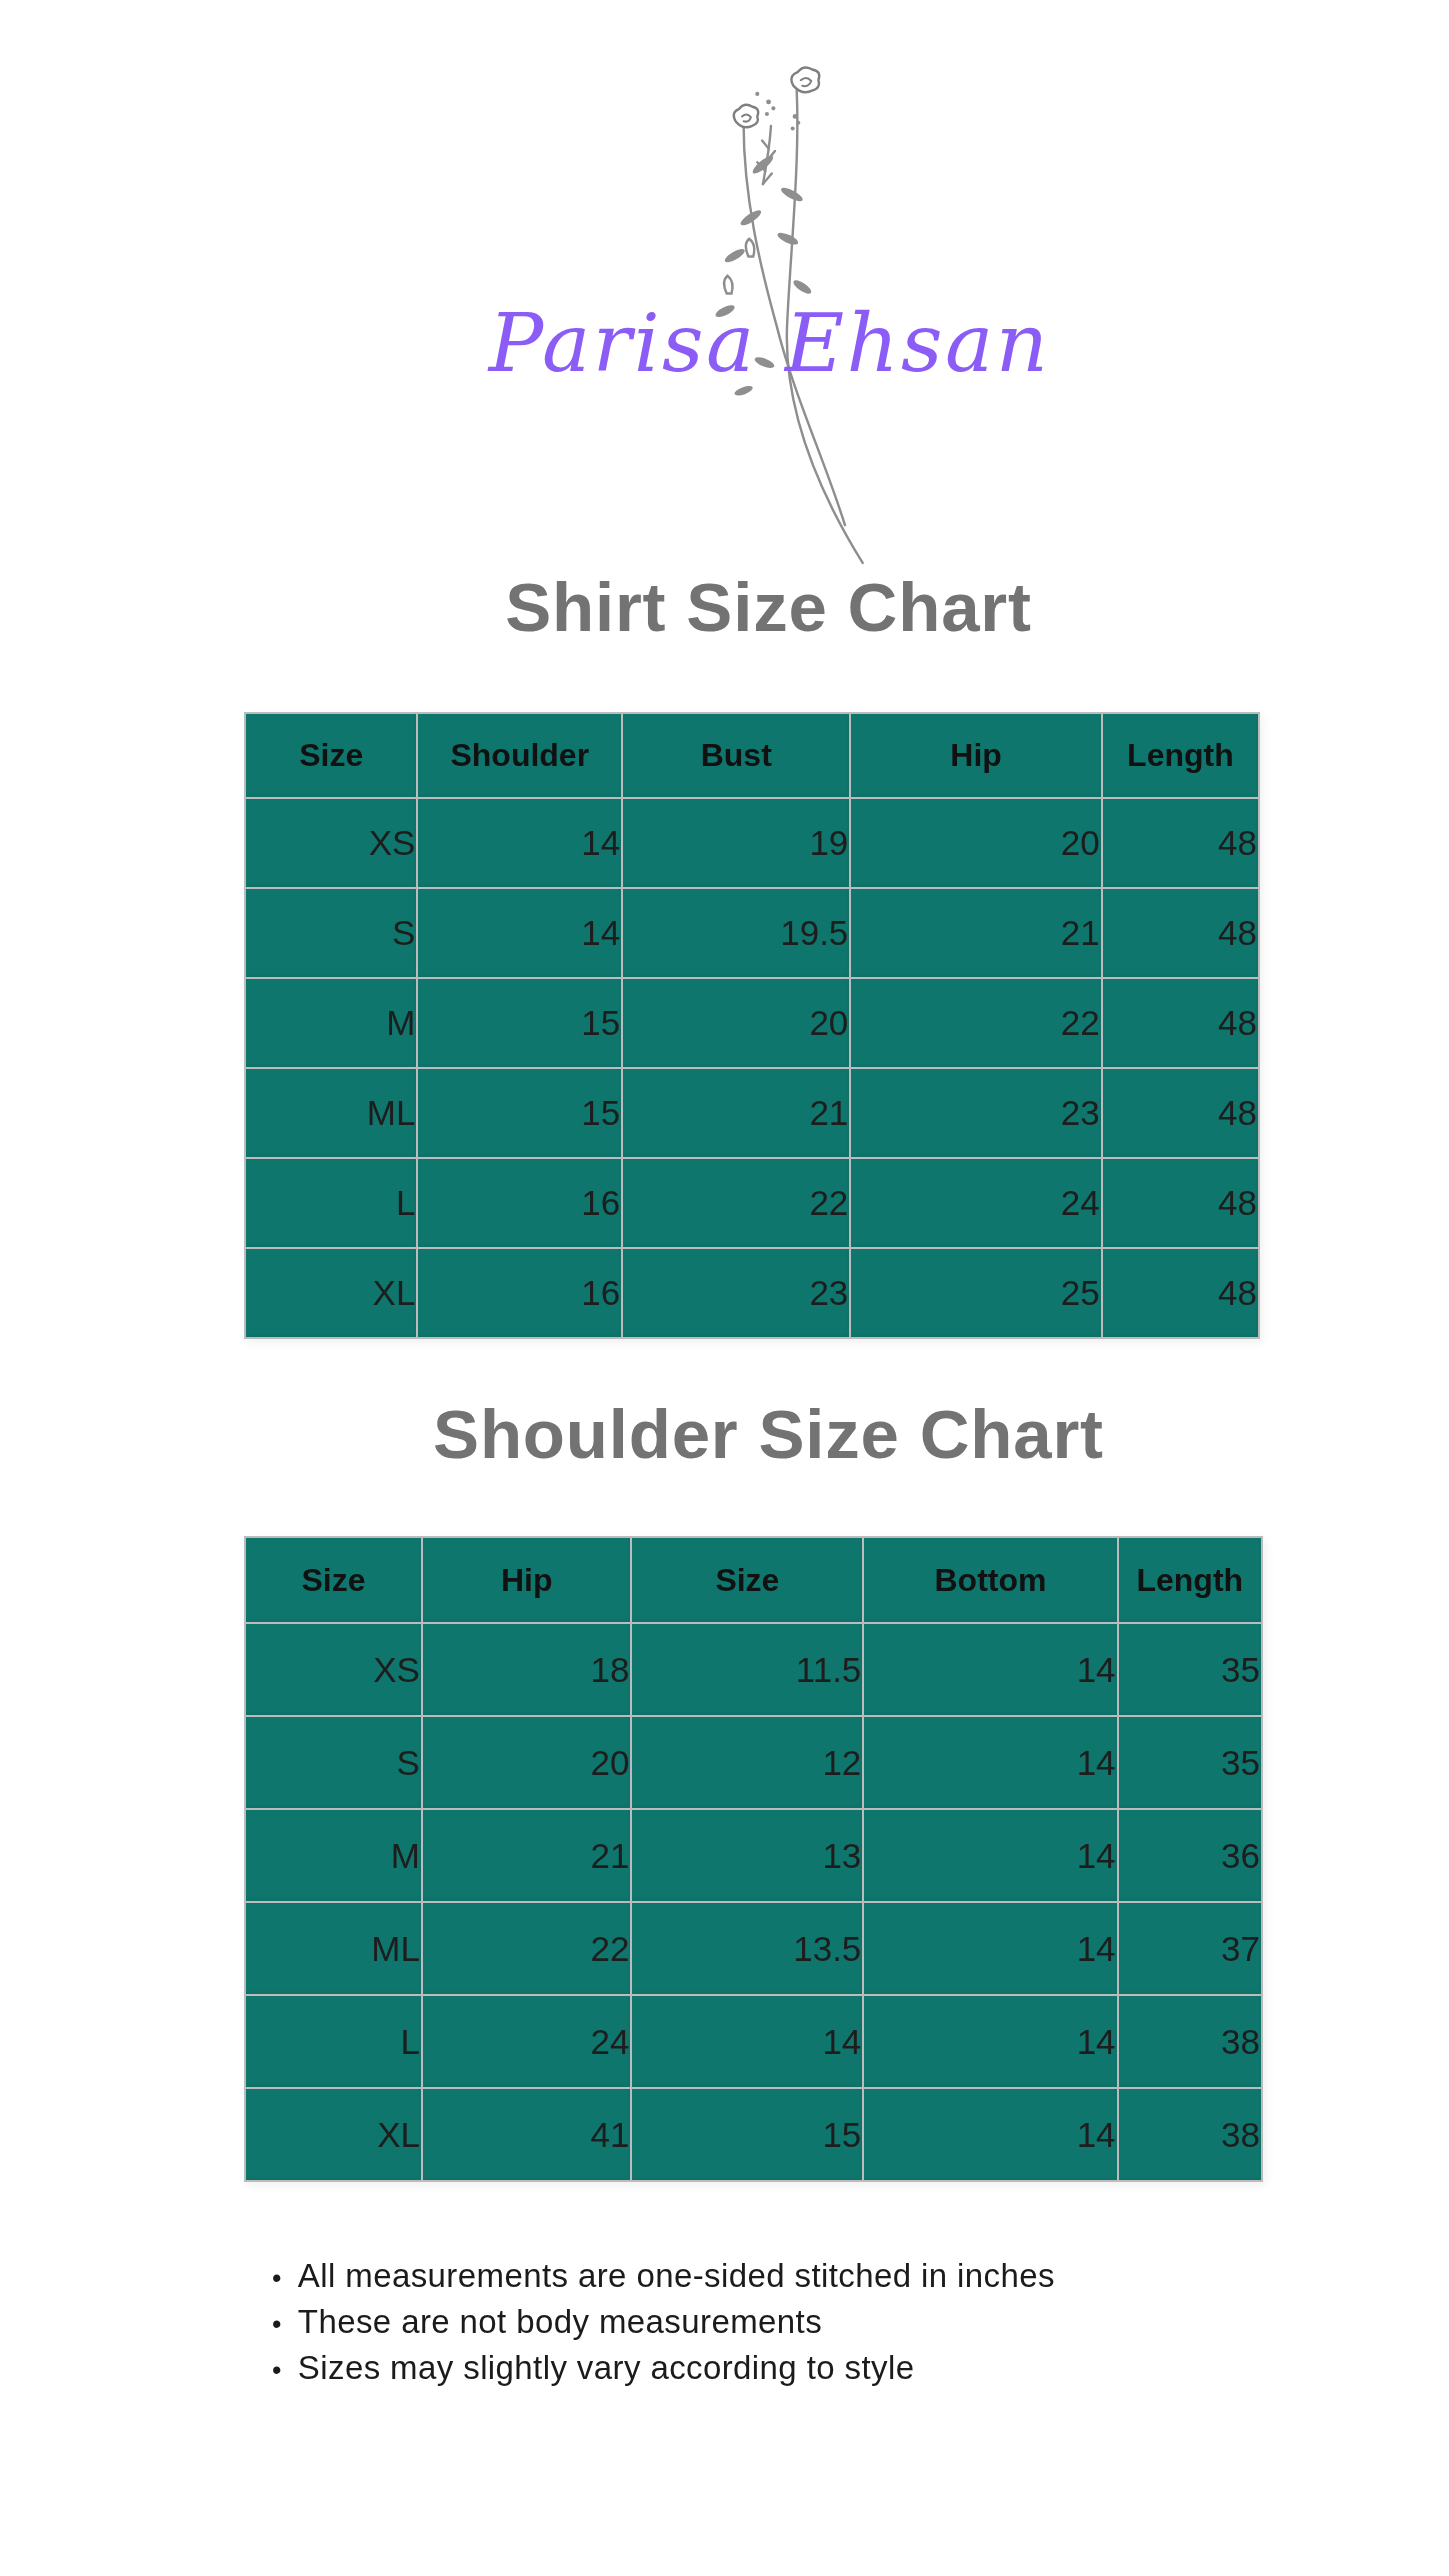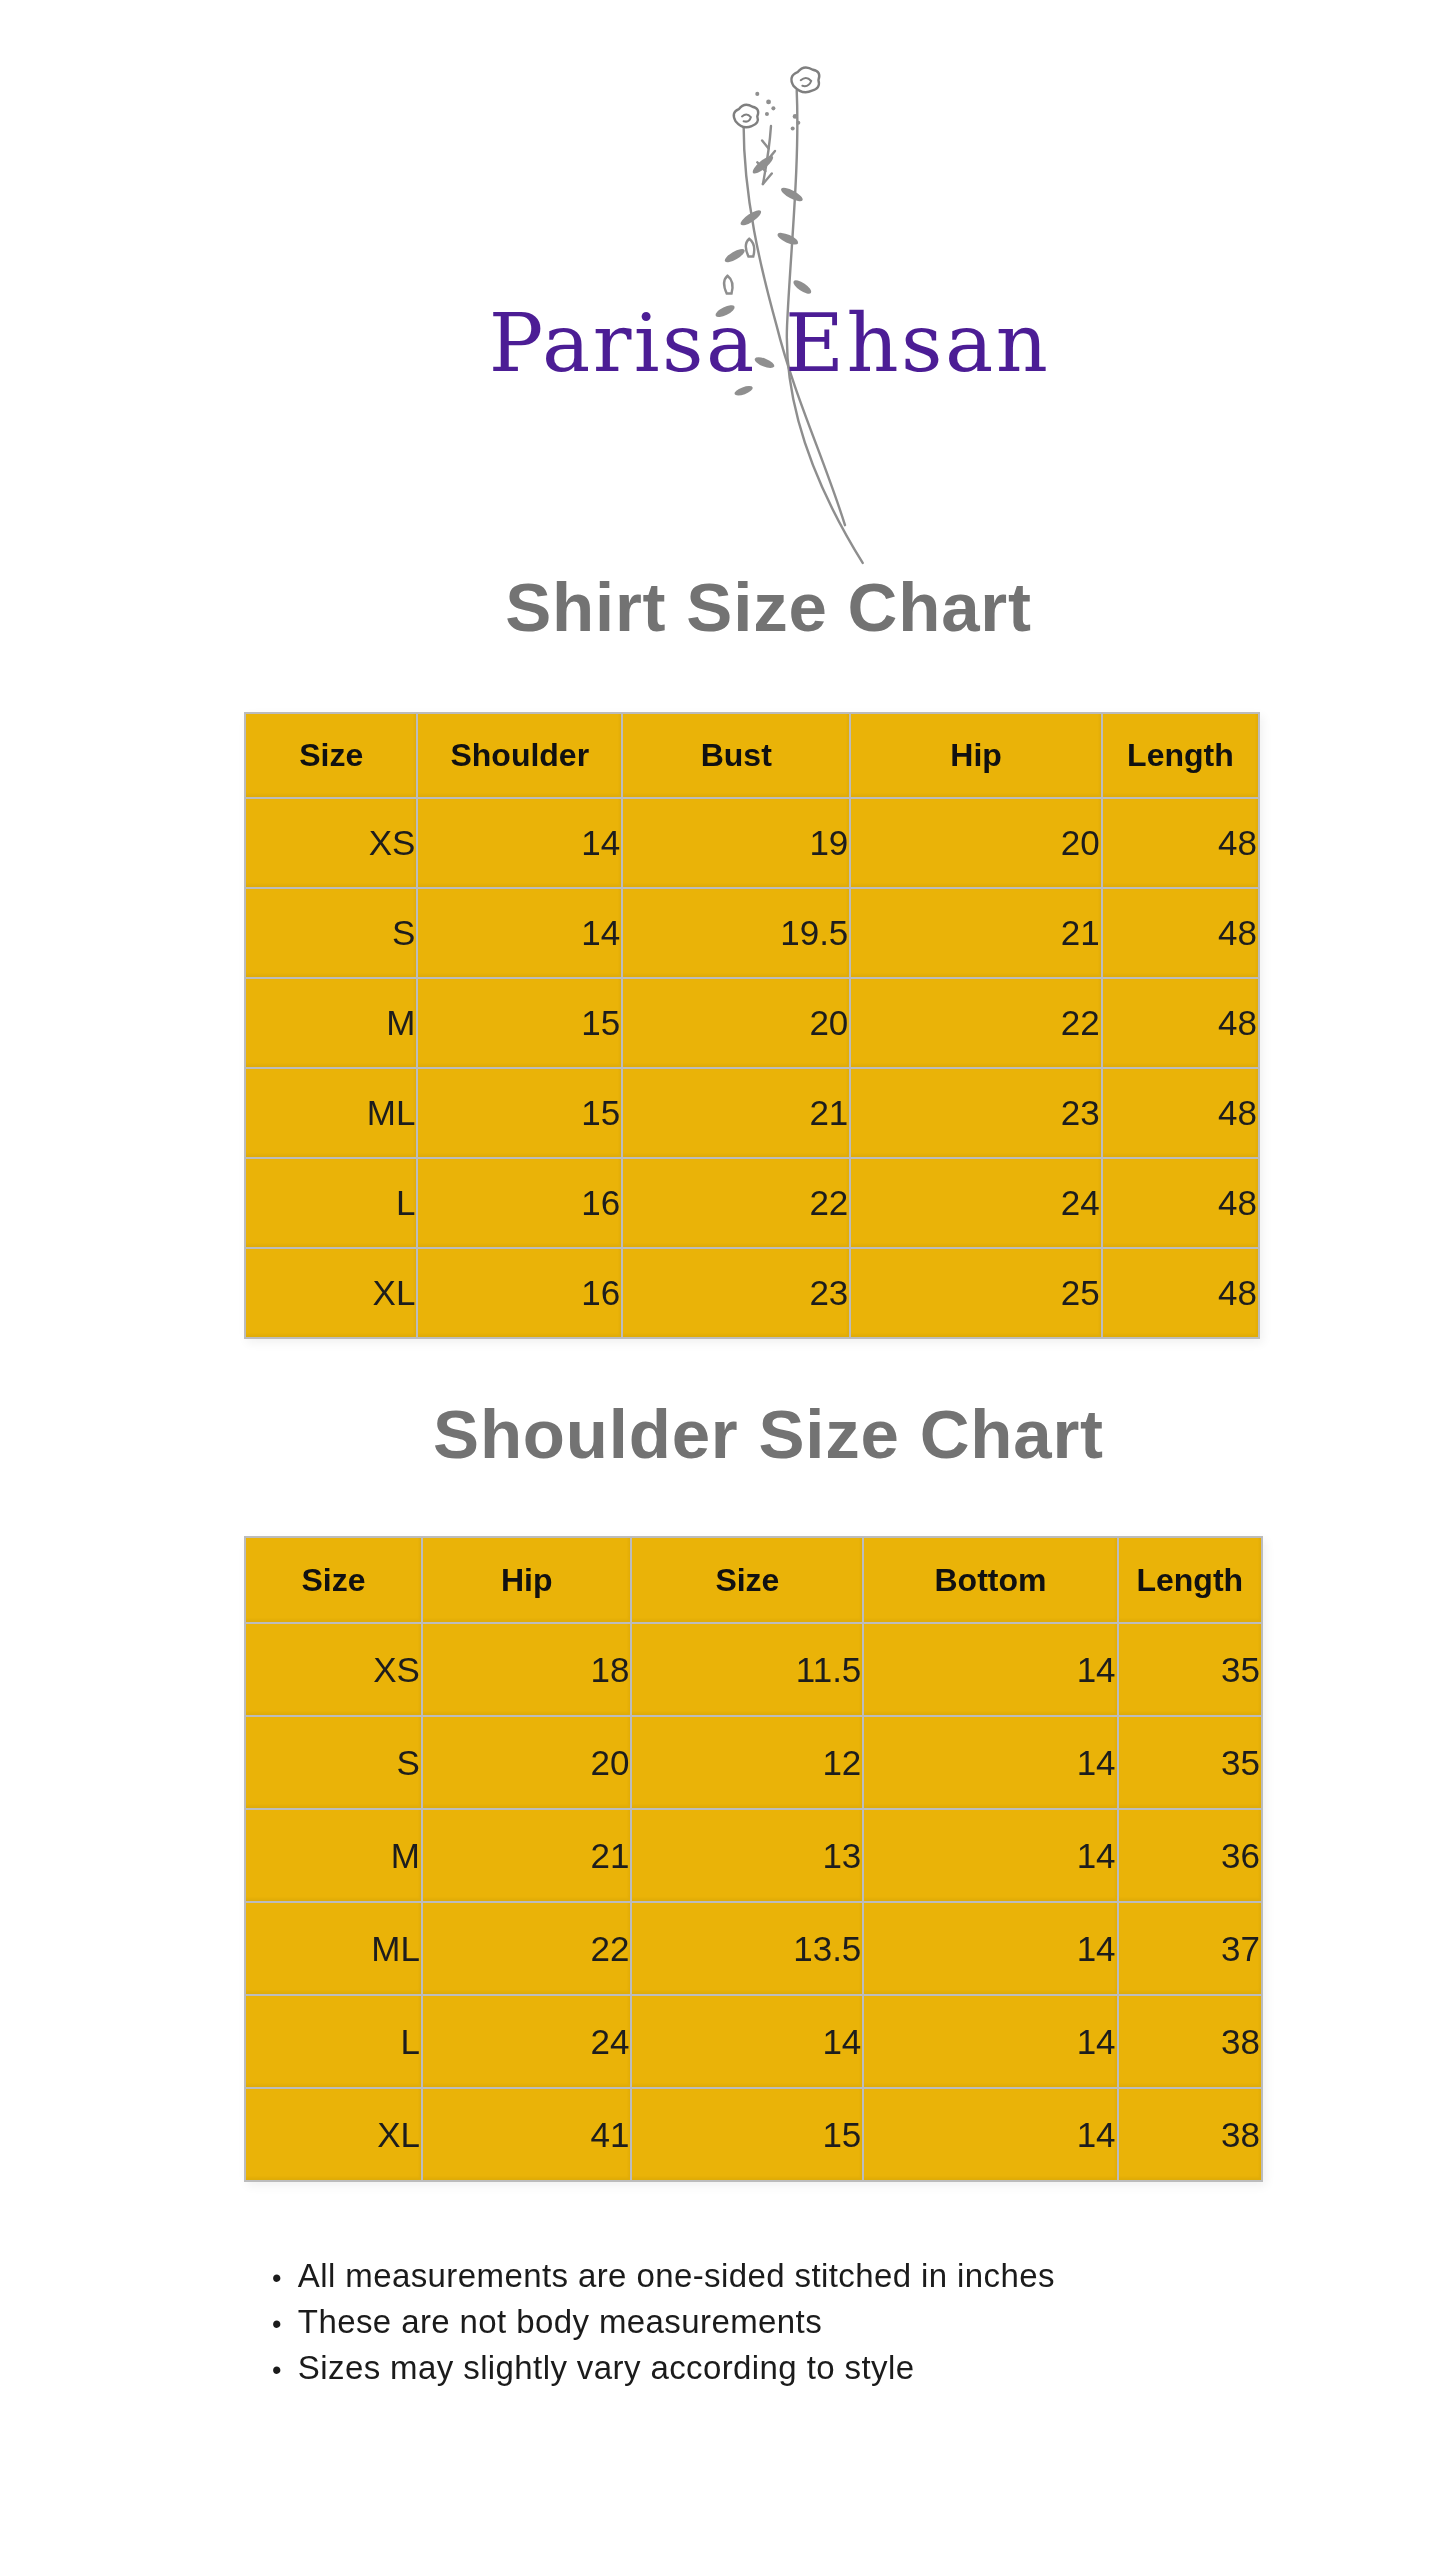--- a/index.html
+++ b/index.html
@@ -10,40 +10,40 @@
     position: relative;
     overflow: hidden;
   }
   .page { position: absolute; inset: 0; }
 
   
   .flower-svg { position: absolute; left: 605px; top: 44px; }
   .brand-script {
     position: absolute; top: 299px; left: 50%;
     transform: translateX(-50%); margin-left: 45px;
-    font-family: "DejaVu Serif", serif; 
-    font-size: 81px; line-height: 89px; color: #4c1d95;
+    font-family: "DejaVu Serif", serif; font-style: italic;
+    font-size: 81px; line-height: 89px; color: #8b5cf6;
     letter-spacing: 2.4px; white-space: nowrap;
   }
 
   
   .section-title {
     position: absolute; left: 50%;
     transform: translateX(-50%); margin-left: 44px;
     font-size: 69px; line-height: 83px; font-weight: bold;
     color: #737373; letter-spacing: 0.8px; white-space: nowrap;
   }
   #shirt-title { top: 566px; }
   #culottes-title { top: 1393px; }
 
   
   table {
     position: absolute; left: 244px;
     border-collapse: collapse; table-layout: fixed;
-    background: #eab308;
+    background: #0f766e;
     box-shadow: 3.2px 4px 9.7px rgba(0,0,0,0.06);
   }
   #shirt-table { top: 712px; width: 1016px; }
   #culottes-table { top: 1536px; width: 1019px; }
   th, td {
     border: 2px solid #bcbcbc;
     text-align: center; vertical-align: middle;
     box-shadow: inset -1.6px -2.4px 2.4px rgba(0,0,0,0.045);
     overflow: hidden;
   }

